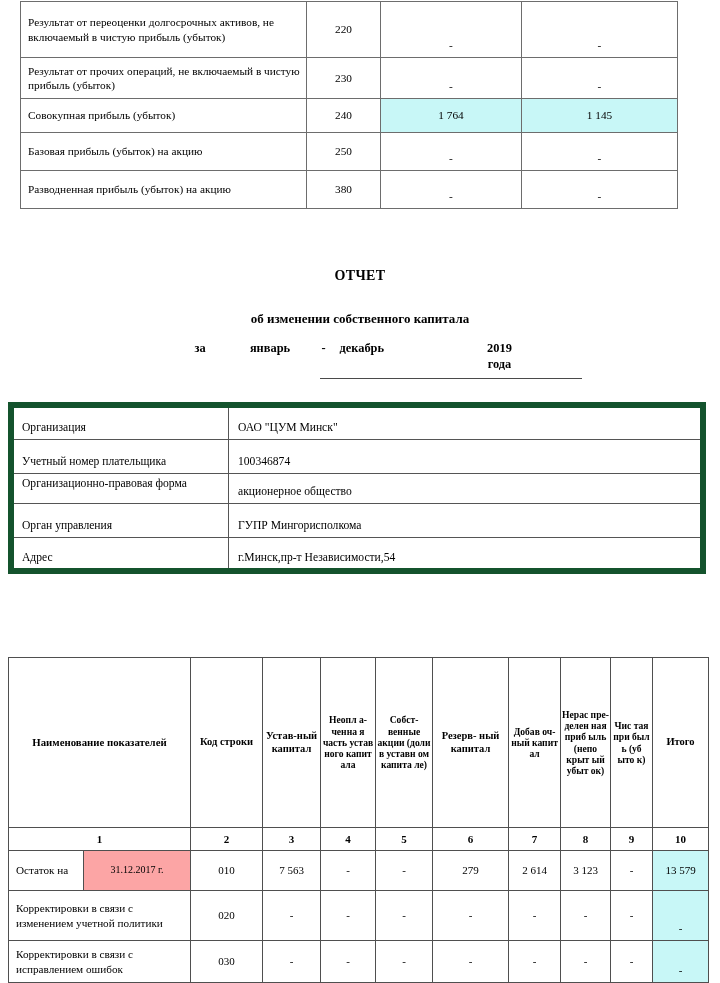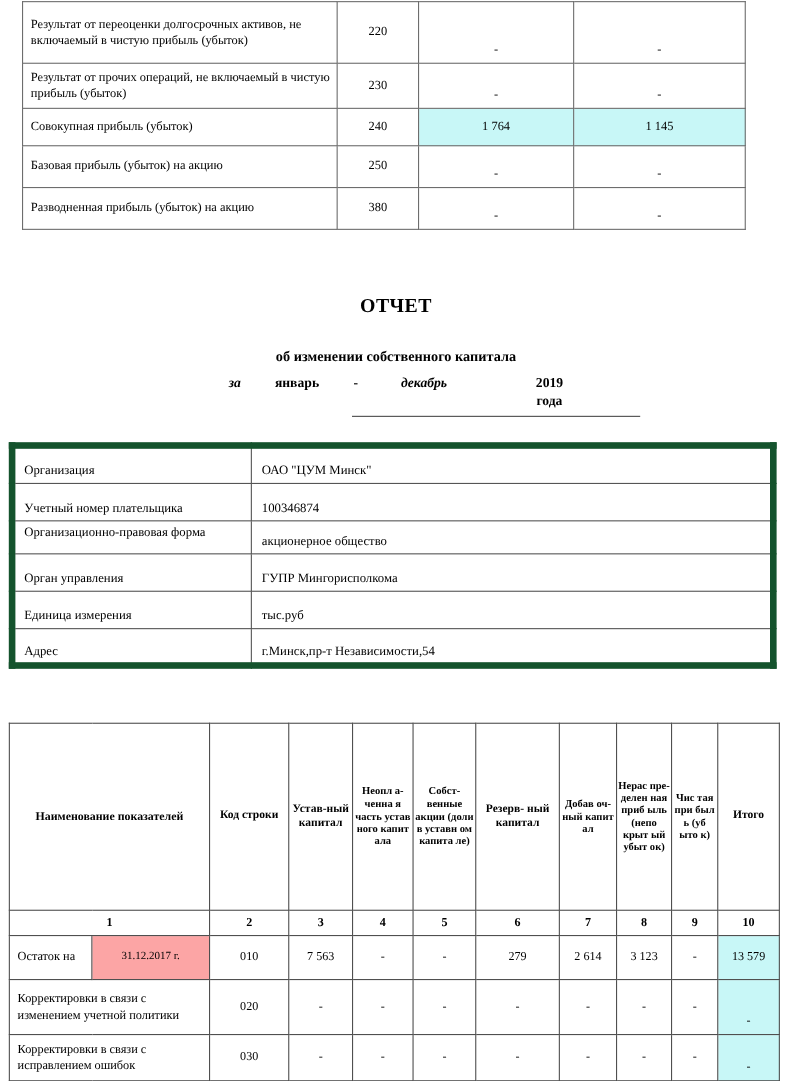--- a/index.html
+++ b/index.html
@@ -71,44 +71,44 @@
 
   
   .title-block {
     position: absolute;
     left: 0;
     top: 268px;
     width: 720px;
     text-align: center;
   }
   .rep-title {
-    font-size: 18px;
+    font-size: 14px;
     font-weight: bold;
     letter-spacing: 0.4px;
   }
   .rep-subtitle {
     font-size: 13px;
     font-weight: bold;
     margin-top: 27px;
   }
   .period-row {
     position: absolute;
     left: 0;
     top: 341px;
     width: 720px;
     display: flex;
     justify-content: center;
     align-items: flex-start;
     font-size: 12.4px;
     font-weight: bold;
   }
-  .period-row .pr-za     { width: 38px; text-align: center; font-style: italic; }
+  .period-row .pr-za     { width: 38px; text-align: left; }
   .period-row .pr-m1     { width: 75px; text-align: center; }
   .period-row .pr-dash   { width: 32px; text-align: center; }
-  .period-row .pr-m2     { width: 92px; text-align: center; font-style: italic; }
+  .period-row .pr-m2     { width: 92px; text-align: left; }
   .period-row .pr-gap    { width: 42px; }
   .period-row .pr-year   { width: 52px; text-align: center; line-height: 1.28; }
   .period-rule {
     position: absolute;
     left: 320px;
     top: 378px;
     width: 262px;
     height: 1px;
     background: #4a4a4a;
   }
@@ -269,24 +269,20 @@
       <td class="org-lbl">Учетный номер плательщика</td>
       <td class="org-val">100346874</td>
     </tr>
     <tr class="org-r-b">
       <td class="org-lbl two">Организационно-правовая форма</td>
       <td class="org-val">акционерное общество</td>
     </tr>
     <tr class="org-r-a">
       <td class="org-lbl">Орган управления</td>
       <td class="org-val">ГУПР Мингорисполкома</td>
-    </tr>
-    <tr class="org-r-a">
-      <td class="org-lbl">Единица измерения</td>
-      <td class="org-val">тыс.руб</td>
     </tr>
     <tr class="org-r-a">
       <td class="org-lbl">Адрес</td>
       <td class="org-val">г.Минск,пр-т Независимости,54</td>
     </tr>
   </tbody>
 </table>
 
 <table class="eq-table">
   <colgroup>

